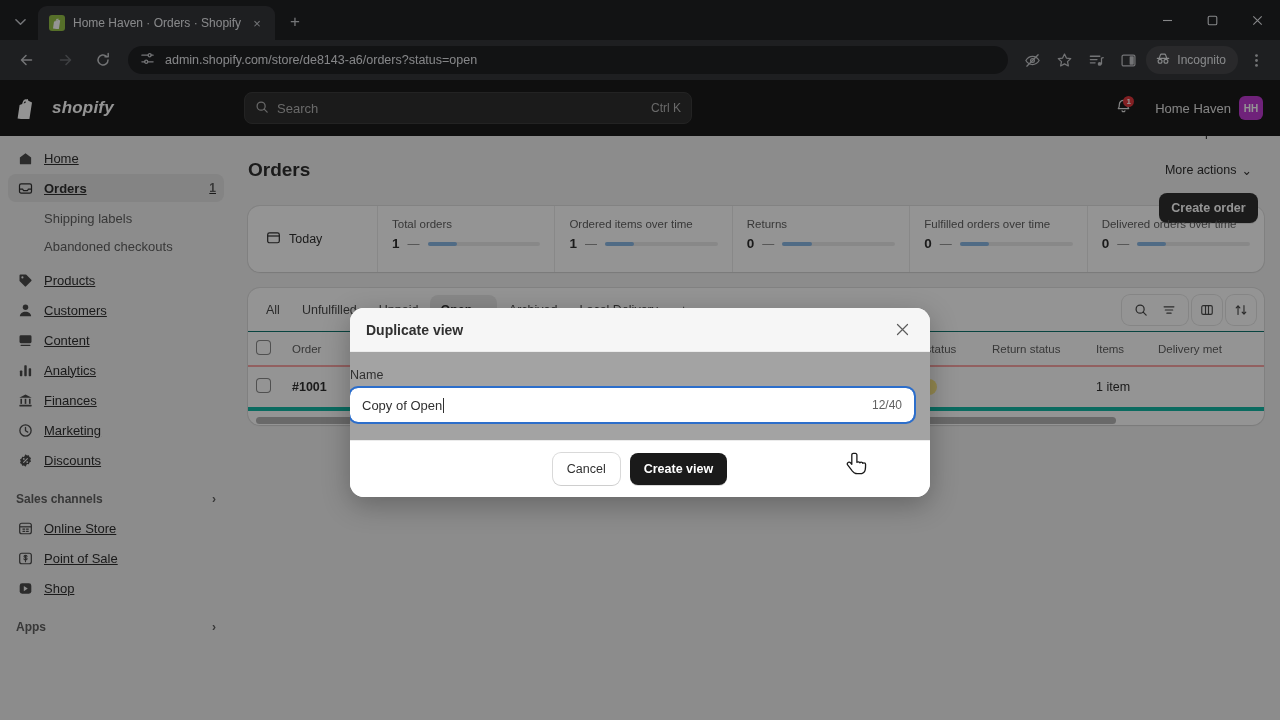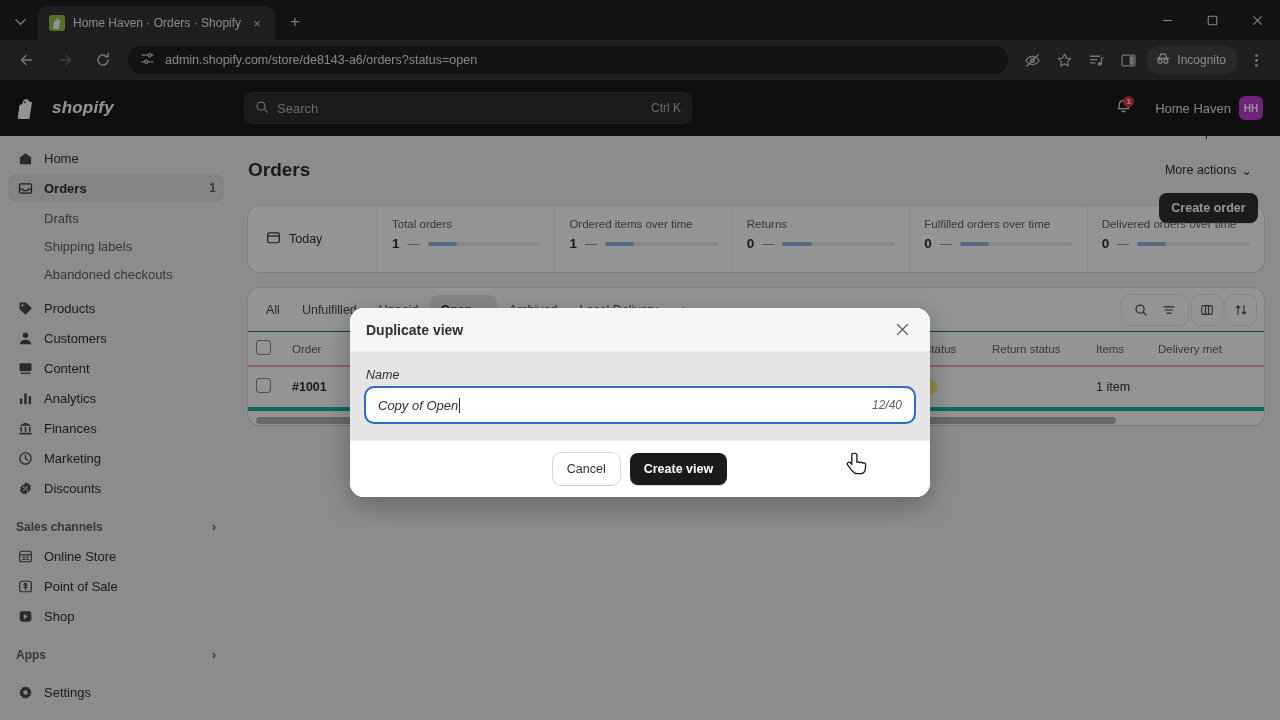--- a/index.html
+++ b/index.html
@@ -134,21 +134,21 @@
     display: flex; align-items: center; justify-content: center;
   }
 
   .sidebar {
     position: absolute; top: 56px; left: 0; width: 232px; height: 584px;
     background: #f1f1f1; padding: 8px 8px 0 8px;
   }
   .nav-item {
     display: flex; align-items: center; gap: 10px;
     height: 28px; padding: 0 8px; border-radius: 8px;
-    color: #303030; font-size: 13px; margin-bottom: 2px;
+    color: #303030; font-size: 13px; margin-bottom: 2px; text-decoration: underline;
   }
   .nav-item.active { background: #e3e3e3; font-weight: 600; }
   .nav-item .ni-icon {
     width: 18px; height: 18px; flex: 0 0 18px;
     display: flex; align-items: center; justify-content: center; color: #4a4a4a;
   }
   .nav-item .ni-label { flex: 1 1 auto; }
   .nav-item .ni-badge { font-size: 12px; color: #616161; }
   .nav-sub {
     display: flex; align-items: center; height: 28px;
@@ -273,21 +273,21 @@
     background: #fff; border-radius: 14px;
     box-shadow: 0 8px 28px rgba(0,0,0,.28);
     overflow: hidden;
   }
   .modal-head {
     height: 44px; display: flex; align-items: center;
     padding: 0 16px; border-bottom: 1px solid #ebebeb; background: #f6f6f6;
   }
   .modal-title { flex: 1 1 auto; font-size: 14px; font-weight: 700; color: #303030; }
   .modal-close { width: 24px; height: 24px; display: flex; align-items: center; justify-content: center; color: #5c5c5c; font-size: 15px; border-radius: 6px; }
-  .modal-body { padding: 16px 16px 18px 16px; background: #e5e5e5; font-style: italic; }
+  .modal-body { padding: 16px 16px 18px 0; background: #a3a3a3; }
   .field-label { font-size: 12.5px; color: #303030; margin-bottom: 6px; }
   .textfield {
     height: 34px; border-radius: 8px; background: #fff;
     box-shadow: 0 0 0 2px #2c6ecb; outline: 1px solid #2c6ecb;
     display: flex; align-items: center; padding: 0 12px; gap: 8px;
   }
   .tf-value { flex: 1 1 auto; font-size: 13px; color: #303030; position: relative; }
   .caret {
     display: inline-block; width: 1px; height: 15px;
     background: #303030; vertical-align: -3px; margin-left: 1px;
@@ -467,21 +467,20 @@
       <div class="nav-item active">
         <span class="ni-icon">
           <svg width="15" height="15" viewBox="0 0 16 16">
               <rect x="1.6" y="3" width="12.8" height="10" rx="1.8" stroke="#303030" stroke-width="1.3" fill="none"></rect>
               <path d="M1.8 8.6h3.1l.9 1.6h4.4l.9-1.6h3.1" stroke="#303030" stroke-width="1.3" fill="none" stroke-linejoin="round"></path>
             </svg>
         </span>
         <span class="ni-label">Orders</span>
         <span class="ni-badge">1</span>
       </div>
-      <div class="nav-sub">Drafts</div>
       <div class="nav-sub">Shipping labels</div>
       <div class="nav-sub">Abandoned checkouts</div>
       <div class="nav-spacer"></div>
 
       <div class="nav-item">
         <span class="ni-icon">
           <svg width="15" height="15" viewBox="0 0 16 16">
               <path d="M8.2 1.6H2.6a1 1 0 0 0-1 1v5.6c0 .3.1.5.3.7l5.3 5.3a1 1 0 0 0 1.4 0l5.6-5.6a1 1 0 0 0 0-1.4L8.9 1.9a1 1 0 0 0-.7-.3z" fill="#4a4a4a"></path>
               <circle cx="4.7" cy="4.7" r="1.15" fill="#f1f1f1"></circle>
             </svg>
@@ -580,29 +579,20 @@
             </svg>
         </span>
         <span class="ni-label">Shop</span>
       </div>
 
       <div class="nav-group-head">
         <span>Apps</span>
         <span>›</span>
       </div>
 
-      <div class="nav-item" style="position:absolute;left:8px;bottom:12px;width:216px;">
-        <span class="ni-icon">
-          <svg width="15" height="15" viewBox="0 0 16 16">
-              <path d="M8 1.2l1.3 1.5 1.9-.5.6 1.9 1.9.6-.5 1.9L14.8 8l-1.6 1.4.5 1.9-1.9.6-.6 1.9-1.9-.5L8 14.8l-1.3-1.5-1.9.5-.6-1.9-1.9-.6.5-1.9L1.2 8l1.6-1.4-.5-1.9 1.9-.6.6-1.9 1.9.5z" fill="#4a4a4a"></path>
-              <circle cx="8" cy="8" r="2.4" fill="#f1f1f1"></circle>
-            </svg>
-        </span>
-        <span class="ni-label">Settings</span>
-      </div>
     </div>
 
     <div class="content">
       <div class="page-head">
         <div class="page-title">Orders</div>
         <div class="page-actions">
           <button class="btn plain">Export</button>
           <button class="btn plain">
             <span>More actions</span>
             <span>⌄</span>

